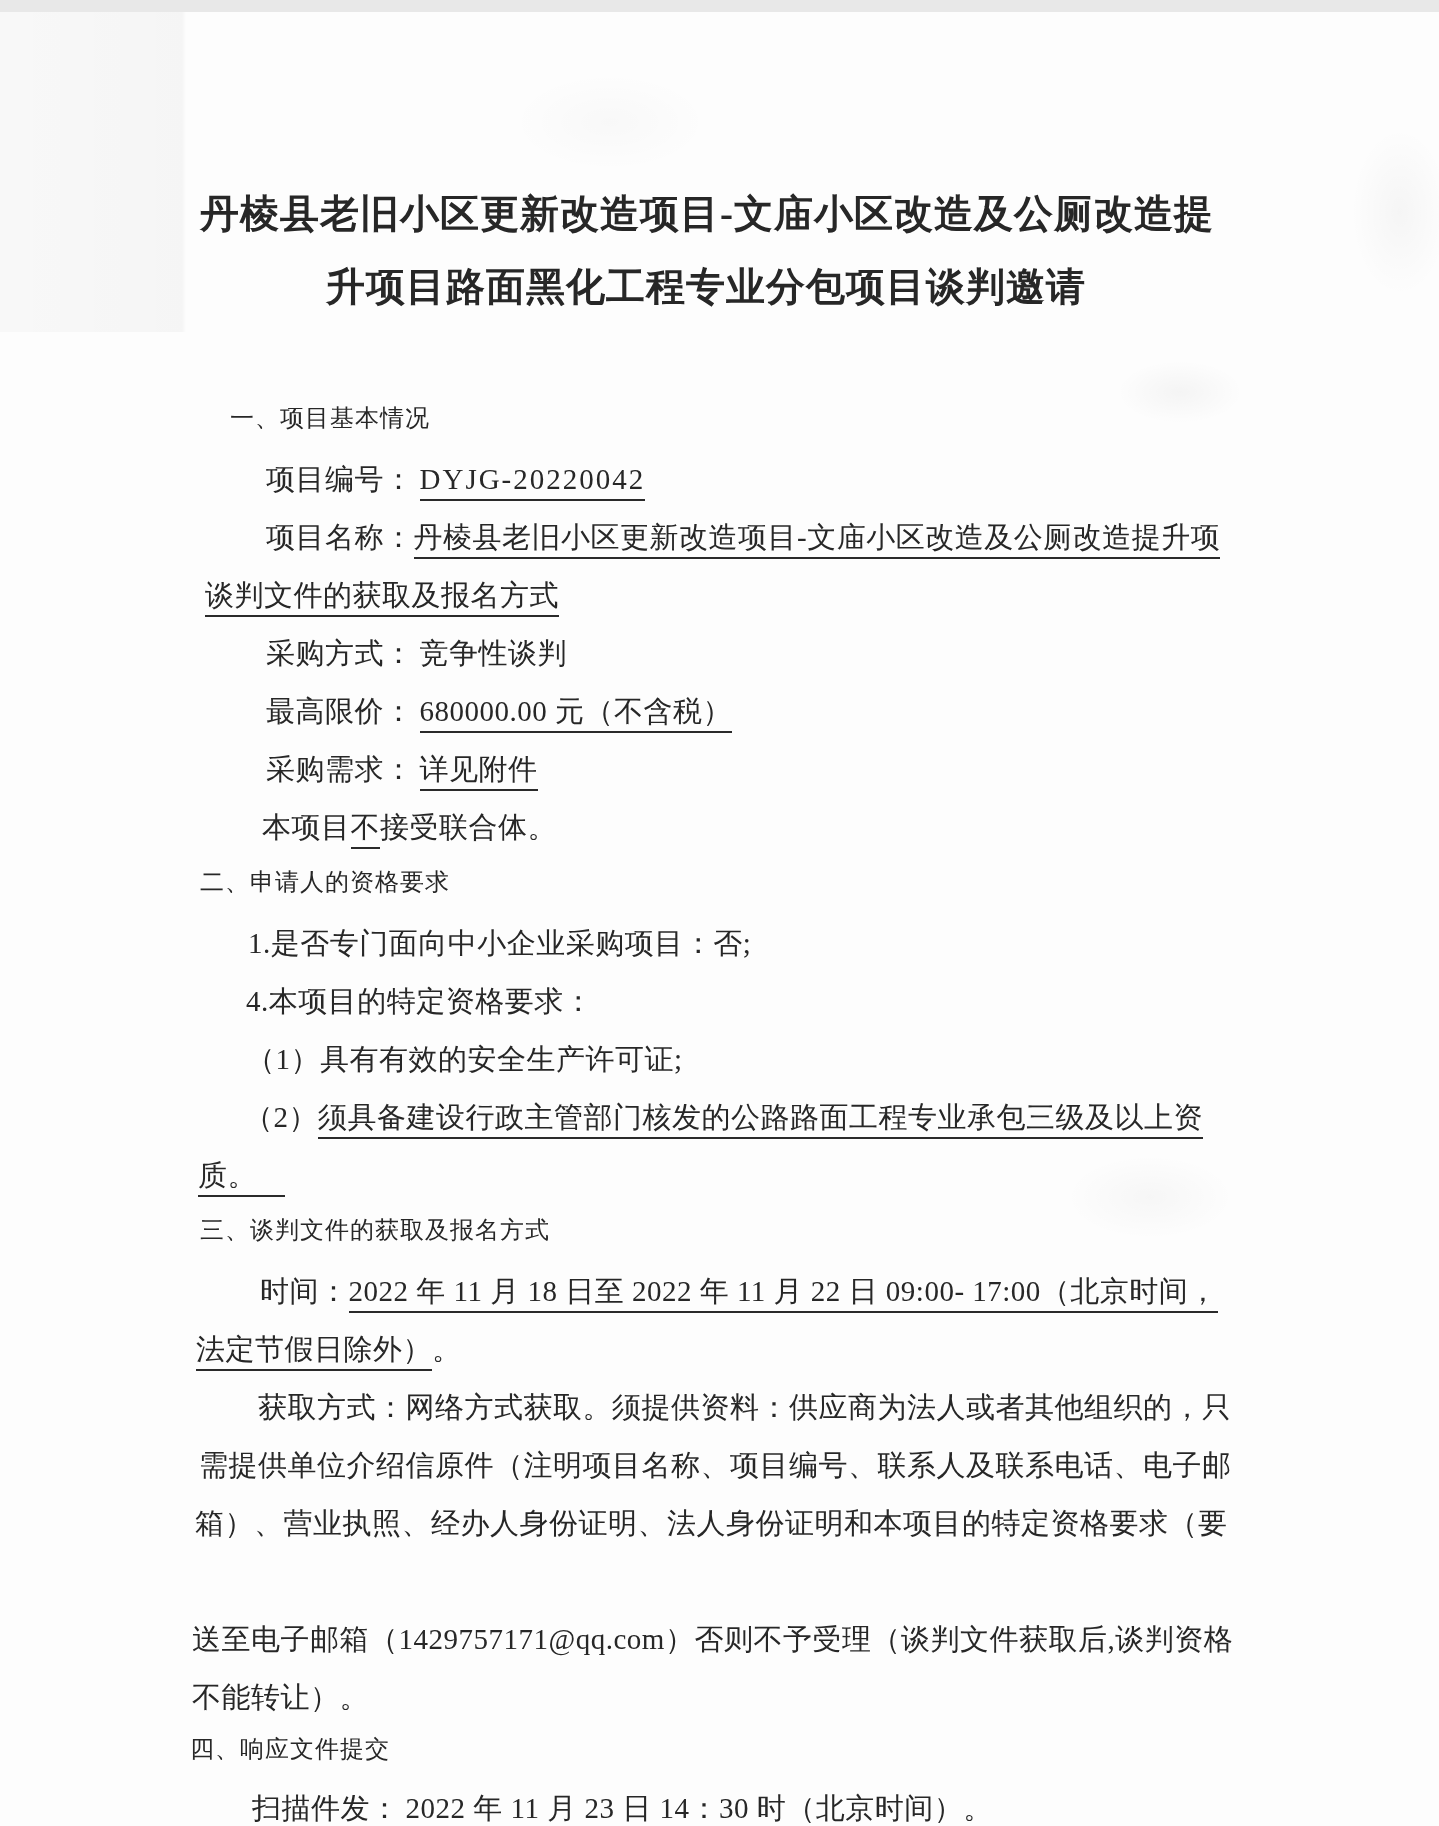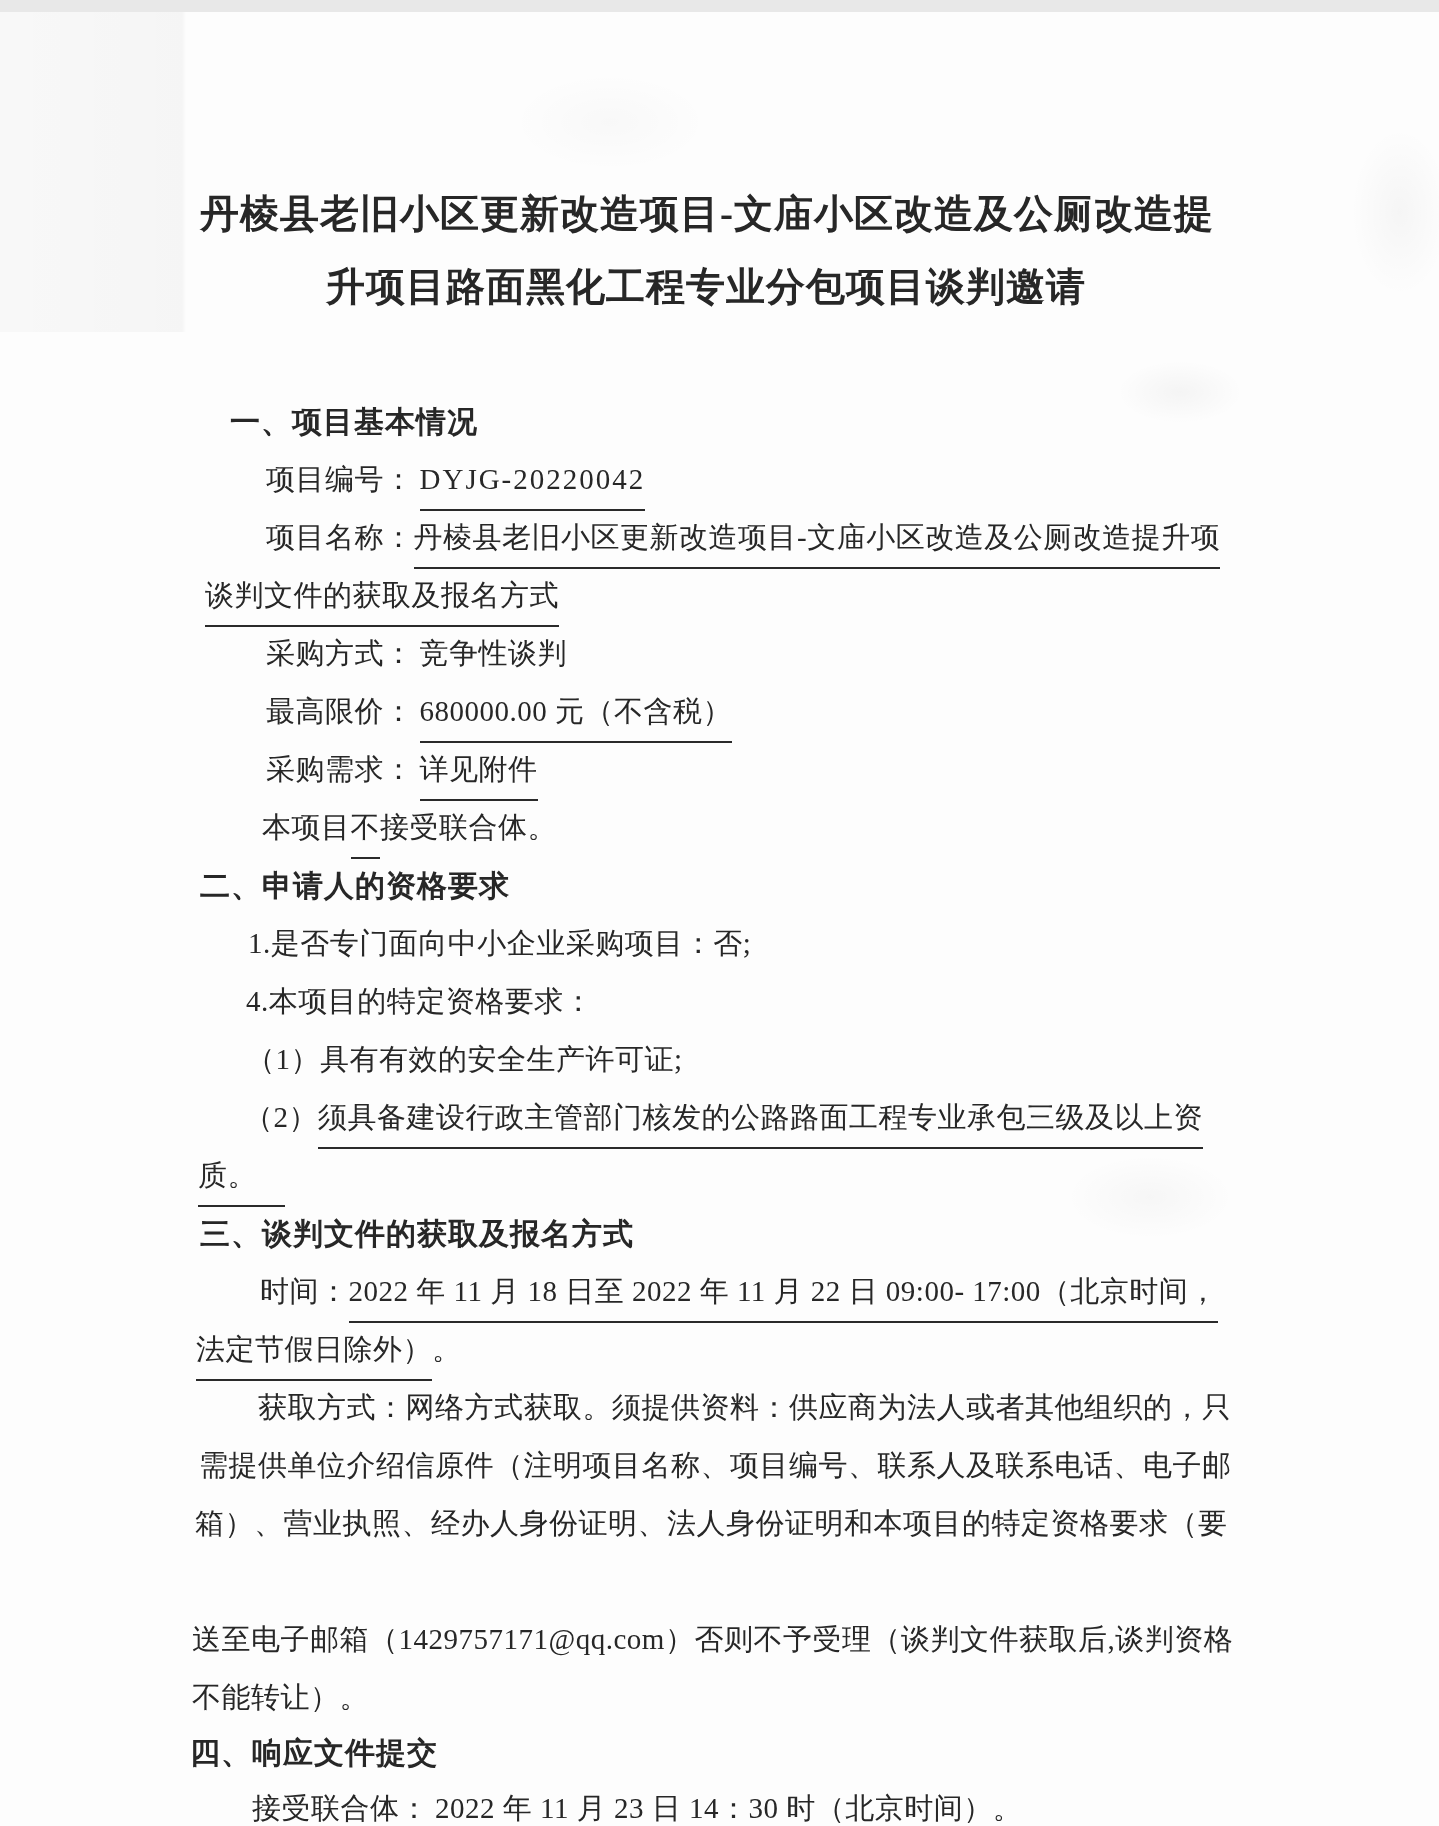--- a/index.html
+++ b/index.html
@@ -34,27 +34,27 @@
   .title{
     left:200px;width:1012px;
     text-align:center;
     font-size:39px;
     font-weight:700;
     letter-spacing:1px;
     white-space:nowrap;
   }
   .h{
     font-family:"Liberation Sans","DejaVu Sans",sans-serif;
-    font-weight:700;
-    font-size:30px;
+    font-weight:400;
+    font-size:24px;
     letter-spacing:1px;
   }
   .u{
     border-bottom:2px solid #2a2a2a;
-    padding-bottom:14px;
+    padding-bottom:4px;
   }
   .sp{margin-left:6px;}
   .num{letter-spacing:2px;}
 </style>
 </head>
 <body>
 
 <div class="page">
 
   <div class="ln title" style="top:176px">丹棱县老旧小区更新改造项目-文庙小区改造及公厕改造提</div>
@@ -90,15 +90,15 @@
   <div class="ln" style="top:1318px;left:196px"><span class="u">法定节假日除外）</span><span>。</span></div>
 
   <div class="ln" style="top:1376px;left:258px">获取方式：网络方式获取。须提供资料：供应商为法人或者其他组织的，只</div>
   <div class="ln" style="top:1434px;left:199px">需提供单位介绍信原件（注明项目名称、项目编号、联系人及联系电话、电子邮</div>
   <div class="ln" style="top:1492px;left:195px">箱）、营业执照、经办人身份证明、法人身份证明和本项目的特定资格要求（要</div>
   <div class="ln" style="top:1608px;left:192px">送至电子邮箱（1429757171@qq.com）否则不予受理（谈判文件获取后,谈判资格</div>
   <div class="ln" style="top:1666px;left:192px">不能转让）。</div>
 
   <div class="ln h" style="top:1721px;left:190px">四、响应文件提交</div>
 
-  <div class="ln" style="top:1777px;left:252px"><span>接受联合体：</span><span class="u sp">2022 年 11 月 23 日 14：30 时（北京时间）</span><span>。</span></div>
+  <div class="ln" style="top:1777px;left:252px"><span>扫描件发：</span><span class="u sp">2022 年 11 月 23 日 14：30 时（北京时间）</span><span>。</span></div>
 
 </div>
 
 </body></html>

